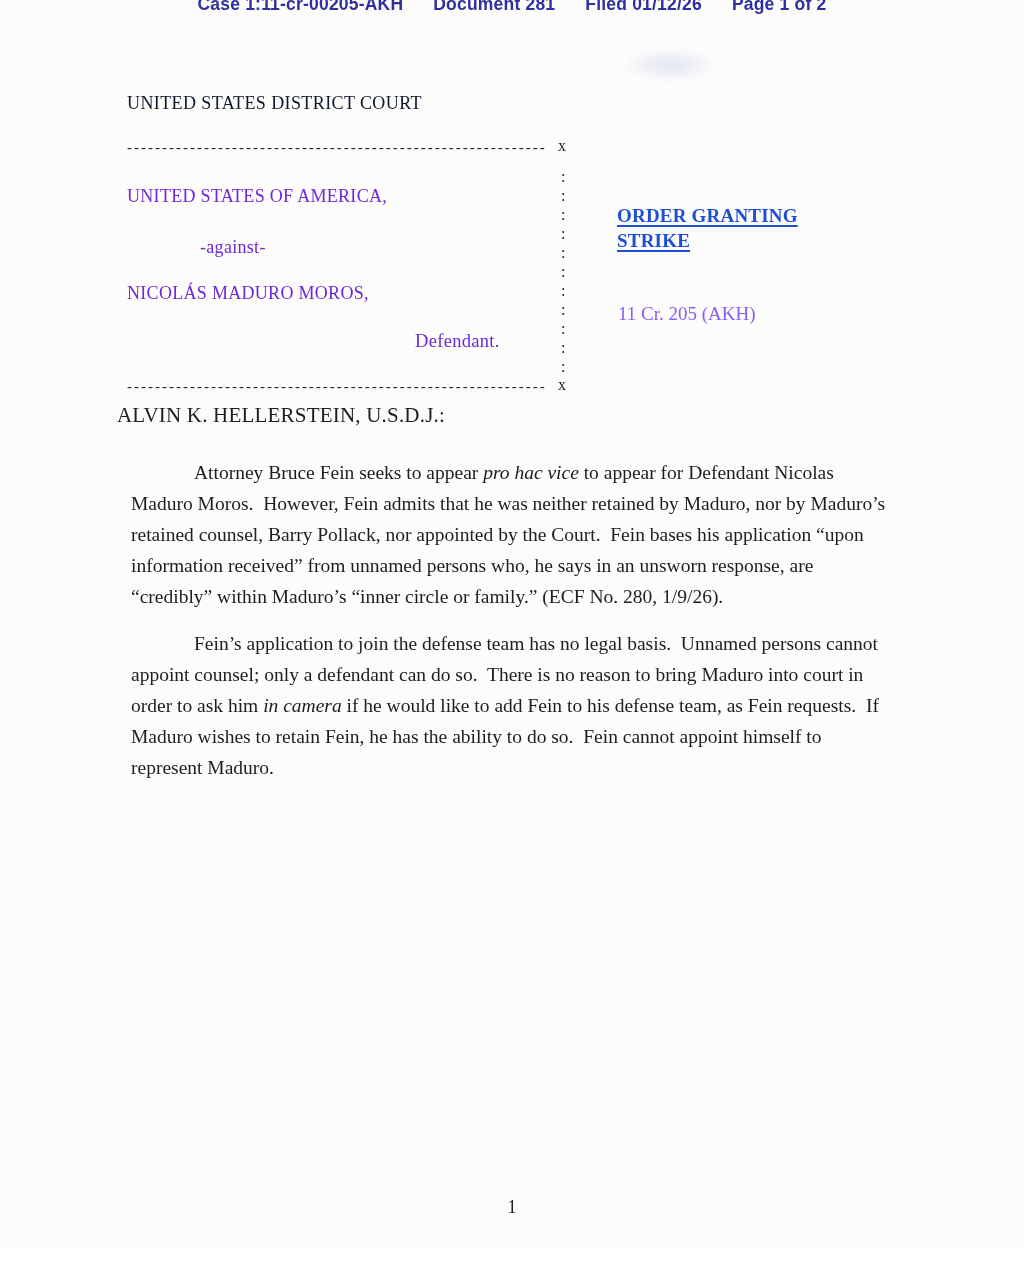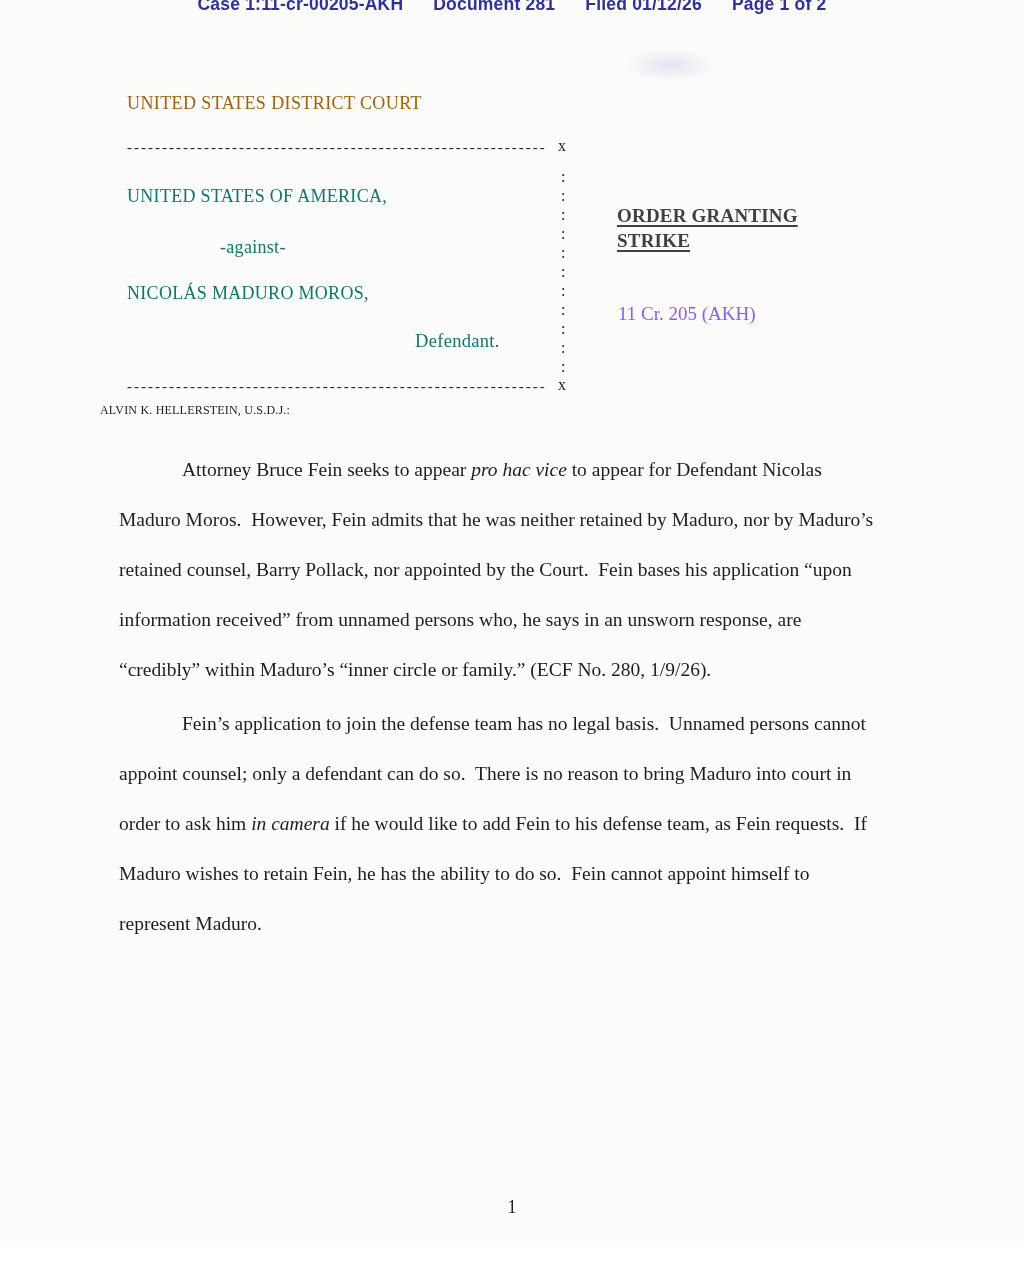--- a/index.html
+++ b/index.html
@@ -16,49 +16,49 @@
     font-size:17.5px; font-weight:600; letter-spacing:.2px;
     color:#2f2f9e; white-space:nowrap;
   }
   .smudge {
     position:absolute; left:622px; top:48px; width:96px; height:34px;
     background:radial-gradient(ellipse at center, rgba(125,135,205,.20), rgba(125,135,205,0) 70%);
     filter:blur(2px);
   }
   .court {
     position:absolute; left:127px; top:92px;
-    font-size:18px; line-height:23.5px; letter-spacing:.4px; color:#a16207;
+    font-size:18px; line-height:23.5px; letter-spacing:.4px; color:#0f172a;
   }
   .sep {
     position:absolute; left:127px; width:418px; overflow:hidden;
     white-space:nowrap; font-size:15px; letter-spacing:2px; color:#222;
   }
   .sep1 { top:139px; }
   .sep2 { top:378px; }
   .sep-x { position:absolute; left:558px; font-size:16px; color:#222; }
   .sep-x1 { top:137px; }
   .sep-x2 { top:376px; }
   .colons {
     position:absolute; left:561px; top:167px;
     white-space:pre-line; font-size:16px; line-height:19px; color:#222;
   }
-  .cap { position:absolute; font-size:18px; letter-spacing:.3px; color:#0f766e;text-align:right; }
+  .cap { position:absolute; font-size:18px; letter-spacing:.3px; color:#6d28d9;text-align:right; }
   .plaintiff { left:127px; top:186px; }
-  .against   { left:220px; top:237px; }
+  .against   { left:200px; top:237px; }
   .defname   { left:127px; top:283px; }
   .deflabel  { left:415px; top:331px; font-size:18.5px; }
   .order-title {
     position:absolute; left:617px; top:204px;
-    font-size:19px; font-weight:700; line-height:24.5px; letter-spacing:.2px; color:#404040;
+    font-size:19px; font-weight:700; line-height:24.5px; letter-spacing:.2px; color:#1d4ed8;
   }
   .order-title .t-line { text-decoration:underline; text-underline-offset:3px; text-decoration-thickness:1.5px; }
   .case-no { position:absolute; left:618px; top:303px; font-size:19px; color:#8b5cf6; }
-  .judge { position:absolute; left:100px; top:403px; font-size:12px; letter-spacing:.2px; color:#1d1d1d; }
+  .judge { position:absolute; left:117px; top:403px; font-size:21px; letter-spacing:.2px; color:#1d1d1d; }
   .body { position:absolute; left:115px; top:441px; width:805px; font-size:19.5px; }
-  .para { margin:4px; white-space:pre; text-indent:63px; line-height:50px; color:#1d1d1d; }
+  .para { margin:16px; white-space:pre; text-indent:63px; line-height:31px; color:#1d1d1d; }
   .para i { font-style:italic; }
   .page-num { position:absolute; left:0; top:1197px; width:100%; text-align:center; font-size:18px; color:#1d1d1d; }
 </style>
 </head>
 <body>
 
 <div class="page">
 
   <div class="ecf-header">
     <span>Case 1:11-cr-00205-AKH</span>

